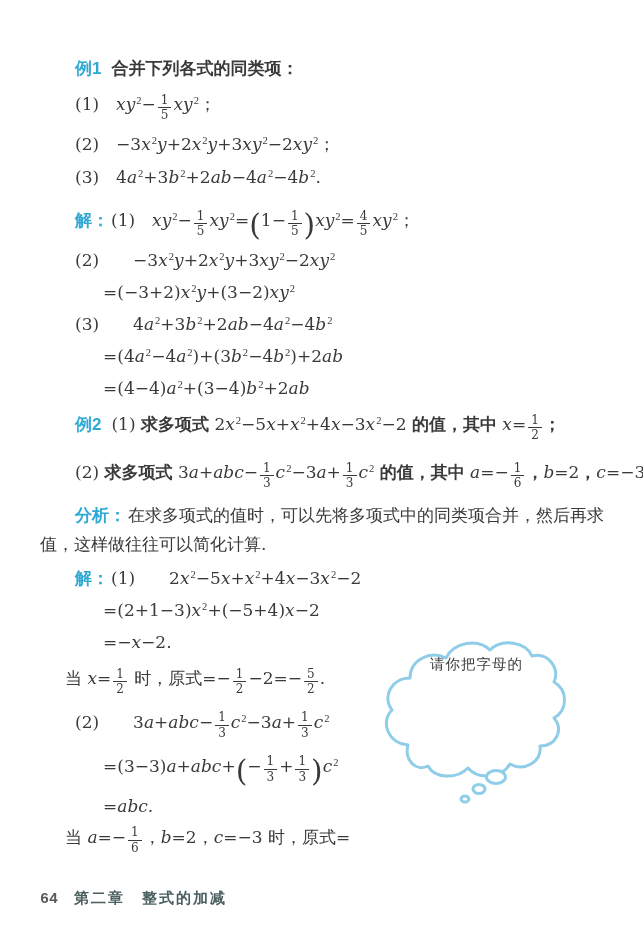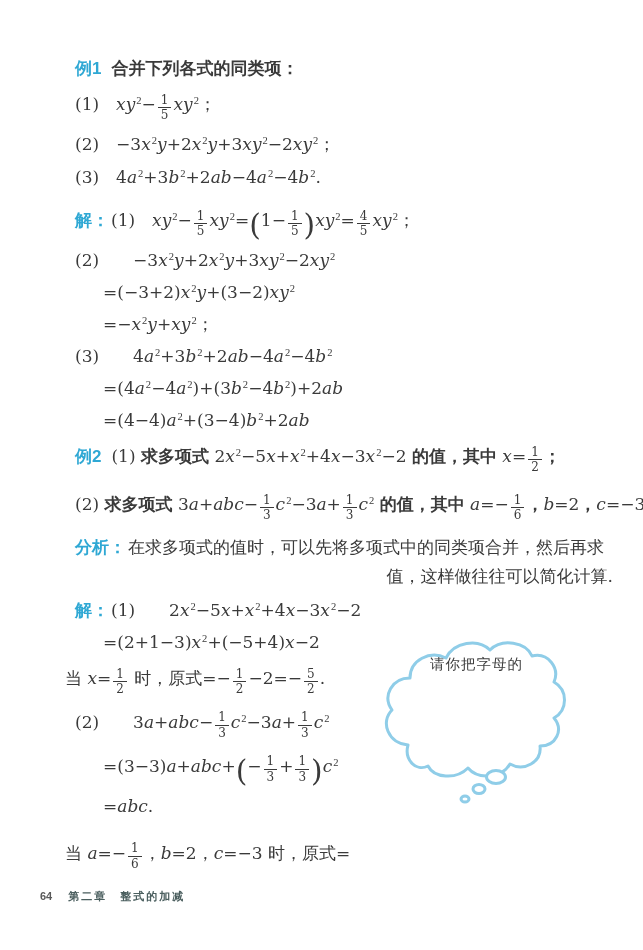--- a/index.html
+++ b/index.html
@@ -3,77 +3,77 @@
 <meta charset="utf-8">
 <style>
   html,body{margin:0;padding:0;background:#e8e8e8;}
   .page{position:relative;width:643px;height:950px;margin:0 auto;background:#ffffff;
         font-family:"Liberation Serif",serif;color:#3a3a3a;overflow:hidden;}
   .content{padding:56px 30px 0 75px;}
   .line{font-size:17px;line-height:26px;margin:0 0 5px 0;white-space:nowrap;}
   .fl{padding:4px 0;}
   .ind{margin-left:28px;}
   .neg10{margin-left:-10px;}
-  .outA{margin-left:-35px;text-align:right;}
+  .outA{margin-left:-35px;}
   .accent{color:#2fa8d4;font-family:"Liberation Sans",sans-serif;font-weight:700;margin-right:10px;}
   .accent.tight{margin-right:2px;}
   
   .it{font-family:"DejaVu Serif",serif;font-style:italic;}
   .rm{font-family:"DejaVu Serif",serif;}
   .cjk{font-family:"Liberation Serif",serif;}
   .stmt .cjk{font-family:"Liberation Sans",sans-serif;font-weight:700;}
   sup{font-size:0.62em;vertical-align:0.55em;line-height:0;margin-left:1px;}
   .frac{display:inline-block;vertical-align:-0.55em;text-align:center;line-height:1.05;margin:0 2px;}
   .frac .fn{display:block;font-size:12px;padding:0 3px 1px;border-bottom:1px solid #3a3a3a;}
   .frac .fd{display:block;font-size:12px;padding-top:1px;}
   .bigp{font-family:"DejaVu Serif",serif;font-size:175%;font-weight:400;vertical-align:-0.3em;line-height:0;}
   
   .bubble{position:absolute;left:376px;top:630px;width:245px;height:185px;}
   .bubble svg{position:absolute;left:0;top:0;}
   .bubble-text{position:absolute;left:22px;top:24px;width:136px;
                font-family:"Liberation Serif",serif;font-size:14.5px;line-height:21.5px;
                color:#3d3d3d;letter-spacing:1px;}
   .bubble-text .b0{padding-left:2.2em;}
   
-  .footer{position:absolute;left:40px;top:889px;font-family:Liberation Sans, sans-serif;
-          font-size:11px;white-space:nowrap;}
+  .footer{position:absolute;left:40px;top:889px;font-family:Liberation Mono, monospace;
+          font-size:15px;white-space:nowrap;}
   .footer .pnum{color:#5a5a5a;font-weight:700;margin-right:16px;}
   .footer .chap{color:#4b5f5f;font-weight:700;letter-spacing:2px;}
 </style>
 </head>
 <body>
 
 <div class="page">
   <div class="content">
 
     <p class="line stmt"><span class="accent">例1</span><span><span class="cjk">合</span><span class="cjk">并</span><span class="cjk">下</span><span class="cjk">列</span><span class="cjk">各</span><span class="cjk">式</span><span class="cjk">的</span><span class="cjk">同</span><span class="cjk">类</span><span class="cjk">项</span><span class="cjk">：</span></span></p>
     <p class="line fl"><span class="rm">(</span><span class="rm">1</span><span class="rm">)</span><span class="cjk">　</span><span class="it">x</span><span class="it">y</span><sup>2</sup><span class="rm">−</span><span class="frac"><span class="fn"><span class="rm">1</span></span><span class="fd"><span class="rm">5</span></span></span><span class="it">x</span><span class="it">y</span><sup>2</sup><span class="cjk">；</span></p>
     <p class="line" style="margin-bottom:6px"><span class="rm">(</span><span class="rm">2</span><span class="rm">)</span><span class="cjk">　</span><span class="rm">−</span><span class="rm">3</span><span class="it">x</span><sup>2</sup><span class="it">y</span><span class="rm">+</span><span class="rm">2</span><span class="it">x</span><sup>2</sup><span class="it">y</span><span class="rm">+</span><span class="rm">3</span><span class="it">x</span><span class="it">y</span><sup>2</sup><span class="rm">−</span><span class="rm">2</span><span class="it">x</span><span class="it">y</span><sup>2</sup><span class="cjk">；</span></p>
     <p class="line" style="margin-bottom:12px"><span class="rm">(</span><span class="rm">3</span><span class="rm">)</span><span class="cjk">　</span><span class="rm">4</span><span class="it">a</span><sup>2</sup><span class="rm">+</span><span class="rm">3</span><span class="it">b</span><sup>2</sup><span class="rm">+</span><span class="rm">2</span><span class="it">a</span><span class="it">b</span><span class="rm">−</span><span class="rm">4</span><span class="it">a</span><sup>2</sup><span class="rm">−</span><span class="rm">4</span><span class="it">b</span><sup>2</sup><span class="rm">.</span></p>
 
     <p class="line fl"><span class="accent tight">解：</span><span><span class="rm">(</span><span class="rm">1</span><span class="rm">)</span><span class="cjk">　</span><span class="it">x</span><span class="it">y</span><sup>2</sup><span class="rm">−</span><span class="frac"><span class="fn"><span class="rm">1</span></span><span class="fd"><span class="rm">5</span></span></span><span class="it">x</span><span class="it">y</span><sup>2</sup><span class="rm">=</span><span class="bigp">(</span><span class="rm">1</span><span class="rm">−</span><span class="frac"><span class="fn"><span class="rm">1</span></span><span class="fd"><span class="rm">5</span></span></span><span class="bigp">)</span><span class="it">x</span><span class="it">y</span><sup>2</sup><span class="rm">=</span><span class="frac"><span class="fn"><span class="rm">4</span></span><span class="fd"><span class="rm">5</span></span></span><span class="it">x</span><span class="it">y</span><sup>2</sup><span class="cjk">；</span></span></p>
     <p class="line"><span class="rm">(</span><span class="rm">2</span><span class="rm">)</span><span class="cjk">　</span><span class="cjk">　</span><span class="rm">−</span><span class="rm">3</span><span class="it">x</span><sup>2</sup><span class="it">y</span><span class="rm">+</span><span class="rm">2</span><span class="it">x</span><sup>2</sup><span class="it">y</span><span class="rm">+</span><span class="rm">3</span><span class="it">x</span><span class="it">y</span><sup>2</sup><span class="rm">−</span><span class="rm">2</span><span class="it">x</span><span class="it">y</span><sup>2</sup></p>
     <p class="line ind"><span class="rm">=</span><span class="rm">(</span><span class="rm">−</span><span class="rm">3</span><span class="rm">+</span><span class="rm">2</span><span class="rm">)</span><span class="it">x</span><sup>2</sup><span class="it">y</span><span class="rm">+</span><span class="rm">(</span><span class="rm">3</span><span class="rm">−</span><span class="rm">2</span><span class="rm">)</span><span class="it">x</span><span class="it">y</span><sup>2</sup></p>
-    <p class="line ind"><span class="rm">=</span><span class="rm">−</span><span class="it">x</span><sup>2</sup><span class="it">y</span><span class="rm">+</span><span class="it">x</span><span class="it">y</span><sup>2</sup><span class="cjk">；</span></p>
     <p class="line"><span class="rm">(</span><span class="rm">3</span><span class="rm">)</span><span class="cjk">　</span><span class="cjk">　</span><span class="rm">4</span><span class="it">a</span><sup>2</sup><span class="rm">+</span><span class="rm">3</span><span class="it">b</span><sup>2</sup><span class="rm">+</span><span class="rm">2</span><span class="it">a</span><span class="it">b</span><span class="rm">−</span><span class="rm">4</span><span class="it">a</span><sup>2</sup><span class="rm">−</span><span class="rm">4</span><span class="it">b</span><sup>2</sup></p>
     <p class="line ind"><span class="rm">=</span><span class="rm">(</span><span class="rm">4</span><span class="it">a</span><sup>2</sup><span class="rm">−</span><span class="rm">4</span><span class="it">a</span><sup>2</sup><span class="rm">)</span><span class="rm">+</span><span class="rm">(</span><span class="rm">3</span><span class="it">b</span><sup>2</sup><span class="rm">−</span><span class="rm">4</span><span class="it">b</span><sup>2</sup><span class="rm">)</span><span class="rm">+</span><span class="rm">2</span><span class="it">a</span><span class="it">b</span></p>
     <p class="line ind"><span class="rm">=</span><span class="rm">(</span><span class="rm">4</span><span class="rm">−</span><span class="rm">4</span><span class="rm">)</span><span class="it">a</span><sup>2</sup><span class="rm">+</span><span class="rm">(</span><span class="rm">3</span><span class="rm">−</span><span class="rm">4</span><span class="rm">)</span><span class="it">b</span><sup>2</sup><span class="rm">+</span><span class="rm">2</span><span class="it">a</span><span class="it">b</span></p>
 
     <p class="line fl stmt" style="margin-bottom:9px"><span class="accent">例2</span><span><span class="rm">(</span><span class="rm">1</span><span class="rm">)</span><span class="rm">&nbsp;</span><span class="cjk">求</span><span class="cjk">多</span><span class="cjk">项</span><span class="cjk">式</span><span class="rm">&nbsp;</span><span class="rm">2</span><span class="it">x</span><sup>2</sup><span class="rm">−</span><span class="rm">5</span><span class="it">x</span><span class="rm">+</span><span class="it">x</span><sup>2</sup><span class="rm">+</span><span class="rm">4</span><span class="it">x</span><span class="rm">−</span><span class="rm">3</span><span class="it">x</span><sup>2</sup><span class="rm">−</span><span class="rm">2</span><span class="rm">&nbsp;</span><span class="cjk">的</span><span class="cjk">值</span><span class="cjk">，</span><span class="cjk">其</span><span class="cjk">中</span><span class="rm">&nbsp;</span><span class="it">x</span><span class="rm">=</span><span class="frac"><span class="fn"><span class="rm">1</span></span><span class="fd"><span class="rm">2</span></span></span><span class="cjk">；</span></span></p>
     <p class="line fl stmt" style="margin-bottom:9px"><span class="rm">(</span><span class="rm">2</span><span class="rm">)</span><span class="rm">&nbsp;</span><span class="cjk">求</span><span class="cjk">多</span><span class="cjk">项</span><span class="cjk">式</span><span class="rm">&nbsp;</span><span class="rm">3</span><span class="it">a</span><span class="rm">+</span><span class="it">a</span><span class="it">b</span><span class="it">c</span><span class="rm">−</span><span class="frac"><span class="fn"><span class="rm">1</span></span><span class="fd"><span class="rm">3</span></span></span><span class="it">c</span><sup>2</sup><span class="rm">−</span><span class="rm">3</span><span class="it">a</span><span class="rm">+</span><span class="frac"><span class="fn"><span class="rm">1</span></span><span class="fd"><span class="rm">3</span></span></span><span class="it">c</span><sup>2</sup><span class="rm">&nbsp;</span><span class="cjk">的</span><span class="cjk">值</span><span class="cjk">，</span><span class="cjk">其</span><span class="cjk">中</span><span class="rm">&nbsp;</span><span class="it">a</span><span class="rm">=</span><span class="rm">−</span><span class="frac"><span class="fn"><span class="rm">1</span></span><span class="fd"><span class="rm">6</span></span></span><span class="cjk">，</span><span class="it">b</span><span class="rm">=</span><span class="rm">2</span><span class="cjk">，</span><span class="it">c</span><span class="rm">=</span><span class="rm">−</span><span class="rm">3</span></p>
 
     <p class="line" style="margin-bottom:2px"><span class="accent tight">分析：</span><span><span class="cjk">在</span><span class="cjk">求</span><span class="cjk">多</span><span class="cjk">项</span><span class="cjk">式</span><span class="cjk">的</span><span class="cjk">值</span><span class="cjk">时</span><span class="cjk">，</span><span class="cjk">可</span><span class="cjk">以</span><span class="cjk">先</span><span class="cjk">将</span><span class="cjk">多</span><span class="cjk">项</span><span class="cjk">式</span><span class="cjk">中</span><span class="cjk">的</span><span class="cjk">同</span><span class="cjk">类</span><span class="cjk">项</span><span class="cjk">合</span><span class="cjk">并</span><span class="cjk">，</span><span class="cjk">然</span><span class="cjk">后</span><span class="cjk">再</span><span class="cjk">求</span></span></p>
     <p class="line outA" style="margin-bottom:7px"><span class="cjk">值</span><span class="cjk">，</span><span class="cjk">这</span><span class="cjk">样</span><span class="cjk">做</span><span class="cjk">往</span><span class="cjk">往</span><span class="cjk">可</span><span class="cjk">以</span><span class="cjk">简</span><span class="cjk">化</span><span class="cjk">计</span><span class="cjk">算</span><span class="rm">.</span></p>
 
     <p class="line"><span class="accent tight">解：</span><span><span class="rm">(</span><span class="rm">1</span><span class="rm">)</span><span class="cjk">　</span><span class="cjk">　</span><span class="rm">2</span><span class="it">x</span><sup>2</sup><span class="rm">−</span><span class="rm">5</span><span class="it">x</span><span class="rm">+</span><span class="it">x</span><sup>2</sup><span class="rm">+</span><span class="rm">4</span><span class="it">x</span><span class="rm">−</span><span class="rm">3</span><span class="it">x</span><sup>2</sup><span class="rm">−</span><span class="rm">2</span></span></p>
     <p class="line ind"><span class="rm">=</span><span class="rm">(</span><span class="rm">2</span><span class="rm">+</span><span class="rm">1</span><span class="rm">−</span><span class="rm">3</span><span class="rm">)</span><span class="it">x</span><sup>2</sup><span class="rm">+</span><span class="rm">(</span><span class="rm">−</span><span class="rm">5</span><span class="rm">+</span><span class="rm">4</span><span class="rm">)</span><span class="it">x</span><span class="rm">−</span><span class="rm">2</span></p>
+    <p class="line ind"><span class="rm">=</span><span class="rm">−</span><span class="it">x</span><span class="rm">−</span><span class="rm">2</span><span class="rm">.</span></p>
     <p class="line fl neg10"><span class="cjk">当</span><span class="rm">&nbsp;</span><span class="it">x</span><span class="rm">=</span><span class="frac"><span class="fn"><span class="rm">1</span></span><span class="fd"><span class="rm">2</span></span></span><span class="rm">&nbsp;</span><span class="cjk">时</span><span class="cjk">，</span><span class="cjk">原</span><span class="cjk">式</span><span class="rm">=</span><span class="rm">−</span><span class="frac"><span class="fn"><span class="rm">1</span></span><span class="fd"><span class="rm">2</span></span></span><span class="rm">−</span><span class="rm">2</span><span class="rm">=</span><span class="rm">−</span><span class="frac"><span class="fn"><span class="rm">5</span></span><span class="fd"><span class="rm">2</span></span></span><span class="rm">.</span></p>
     <p class="line fl"><span class="rm">(</span><span class="rm">2</span><span class="rm">)</span><span class="cjk">　</span><span class="cjk">　</span><span class="rm">3</span><span class="it">a</span><span class="rm">+</span><span class="it">a</span><span class="it">b</span><span class="it">c</span><span class="rm">−</span><span class="frac"><span class="fn"><span class="rm">1</span></span><span class="fd"><span class="rm">3</span></span></span><span class="it">c</span><sup>2</sup><span class="rm">−</span><span class="rm">3</span><span class="it">a</span><span class="rm">+</span><span class="frac"><span class="fn"><span class="rm">1</span></span><span class="fd"><span class="rm">3</span></span></span><span class="it">c</span><sup>2</sup></p>
     <p class="line fl ind"><span class="rm">=</span><span class="rm">(</span><span class="rm">3</span><span class="rm">−</span><span class="rm">3</span><span class="rm">)</span><span class="it">a</span><span class="rm">+</span><span class="it">a</span><span class="it">b</span><span class="it">c</span><span class="rm">+</span><span class="bigp">(</span><span class="rm">−</span><span class="frac"><span class="fn"><span class="rm">1</span></span><span class="fd"><span class="rm">3</span></span></span><span class="rm">+</span><span class="frac"><span class="fn"><span class="rm">1</span></span><span class="fd"><span class="rm">3</span></span></span><span class="bigp">)</span><span class="it">c</span><sup>2</sup></p>
-    <p class="line ind" style="margin-bottom:16px"><span class="rm">=</span><span class="it">a</span><span class="it">b</span><span class="it">c</span><span class="rm">.</span></p>
+    <p class="line ind" style="margin-bottom:0"><span class="rm">=</span><span class="it">a</span><span class="it">b</span><span class="it">c</span><span class="rm">.</span></p>
     <p class="line fl neg10"><span class="cjk">当</span><span class="rm">&nbsp;</span><span class="it">a</span><span class="rm">=</span><span class="rm">−</span><span class="frac"><span class="fn"><span class="rm">1</span></span><span class="fd"><span class="rm">6</span></span></span><span class="cjk">，</span><span class="it">b</span><span class="rm">=</span><span class="rm">2</span><span class="cjk">，</span><span class="it">c</span><span class="rm">=</span><span class="rm">−</span><span class="rm">3</span><span class="rm">&nbsp;</span><span class="cjk">时</span><span class="cjk">，</span><span class="cjk">原</span><span class="cjk">式</span><span class="rm">=</span></p>
 
   </div>
 
   <div class="bubble">
     <svg width="245" height="185" viewBox="0 0 245 185">
       <g stroke="#8fcde8" stroke-width="3" fill="#ffffff" stroke-linejoin="round" stroke-linecap="round">
         <path d="M 32 115
                  C 12 113 4 92 16 80
                  C 6 66 16 48 34 48

